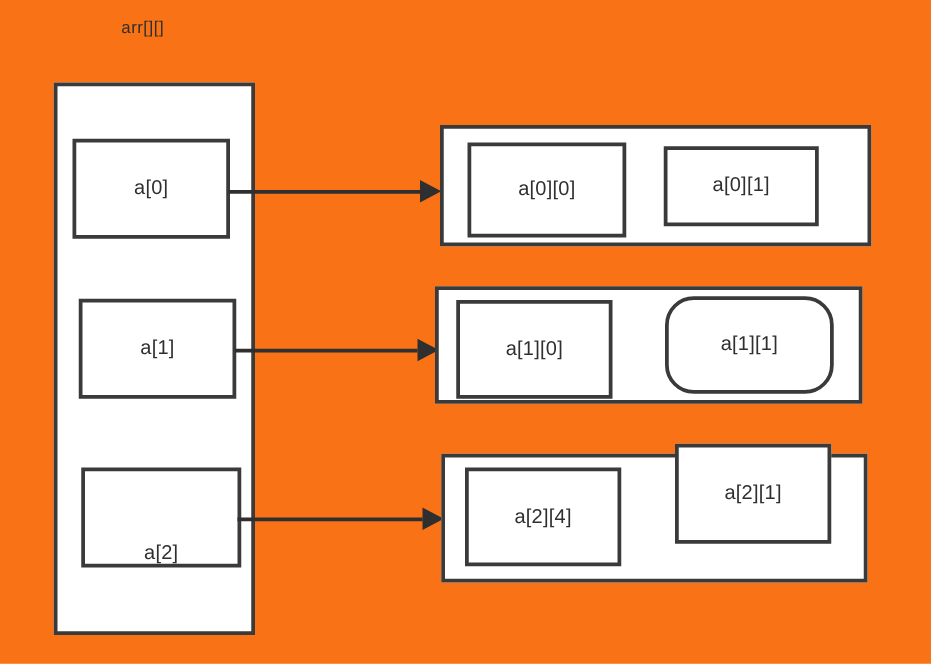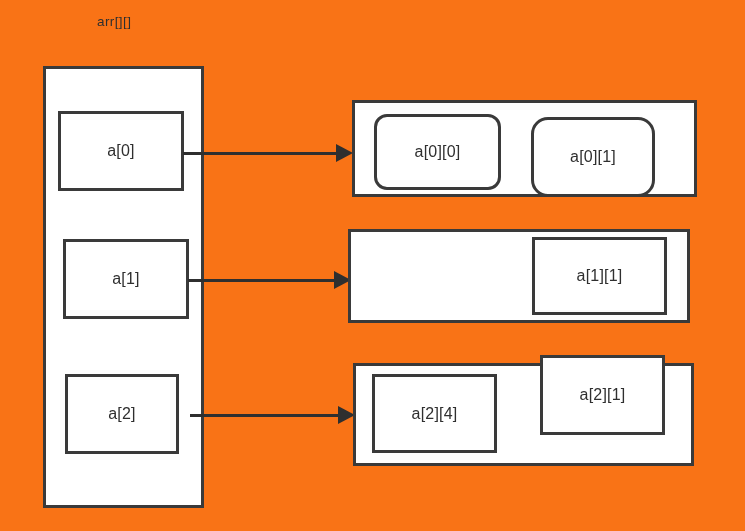--- a/index.html
+++ b/index.html
@@ -79,53 +79,56 @@
   <div class="abs container-box" style="left:43px; top:66px; width:161px; height:442px;"></div>
 
   <div class="abs cell-box" style="left:58px; top:111px; width:126px; height:80px;">
     <span class="cell-label">a[0]</span>
   </div>
 
   <div class="abs cell-box" style="left:63px; top:239px; width:126px; height:80px;align-items:center;">
     <span class="cell-label">a[1]</span>
   </div>
 
-  <div class="abs cell-box" style="left:65px; top:374px; width:114px; height:80px;">
+  <div class="abs cell-box" style="left:65px; top:374px; width:128px; height:80px;align-items:flex-end;">
     <span class="cell-label">a[2]</span>
   </div>
 
   <div class="arrow-group" style="left:183px; top:144px;">
     <div class="arrow-shaft" style="width:153px;"></div>
     <div class="arrow-head"></div>
   </div>
 
   <div class="arrow-group" style="left:188px; top:271px;">
     <div class="arrow-shaft" style="width:146px;"></div>
     <div class="arrow-head"></div>
   </div>
 
   <div class="arrow-group" style="left:190px; top:406px;">
     <div class="arrow-shaft" style="width:148px;"></div>
     <div class="arrow-head"></div>
   </div>
 
   <div class="abs container-box" style="left:352px; top:100px; width:345px; height:97px;"></div>
 
-  <div class="abs cell-box" style="left:374px; top:114px; width:127px; height:76px;border-radius:13px;">
+  <div class="abs cell-box" style="left:374px; top:114px; width:127px; height:76px;">
     <span class="cell-label">a[0][0]</span>
   </div>
 
-  <div class="abs cell-box" style="left:531px; top:117px; width:124px; height:80px;border-radius:17px;">
+  <div class="abs cell-box" style="left:531px; top:117px; width:124px; height:64px;">
     <span class="cell-label">a[0][1]</span>
   </div>
 
   <div class="abs container-box" style="left:348px; top:229px; width:342px; height:94px;"></div>
 
+  <div class="abs cell-box" style="left:365px; top:240px; width:125px; height:79px;">
+    <span class="cell-label">a[1][0]</span>
+  </div>
 
-  <div class="abs cell-box" style="left:532px; top:237px; width:135px; height:78px;">
+  <div class="abs cell-box" style="left:532px; top:237px; width:135px; height:78px;border-radius:23px;">
     <span class="cell-label">a[1][1]</span>
   </div>
 
   <div class="abs container-box" style="left:353px; top:363px; width:341px; height:103px;"></div>
 
   <div class="abs cell-box" style="left:372px; top:374px; width:125px; height:79px;">
     <span class="cell-label">a[2][4]</span>
   </div>
 
   <div class="abs cell-box" style="left:540px; top:355px; width:125px; height:80px;">

